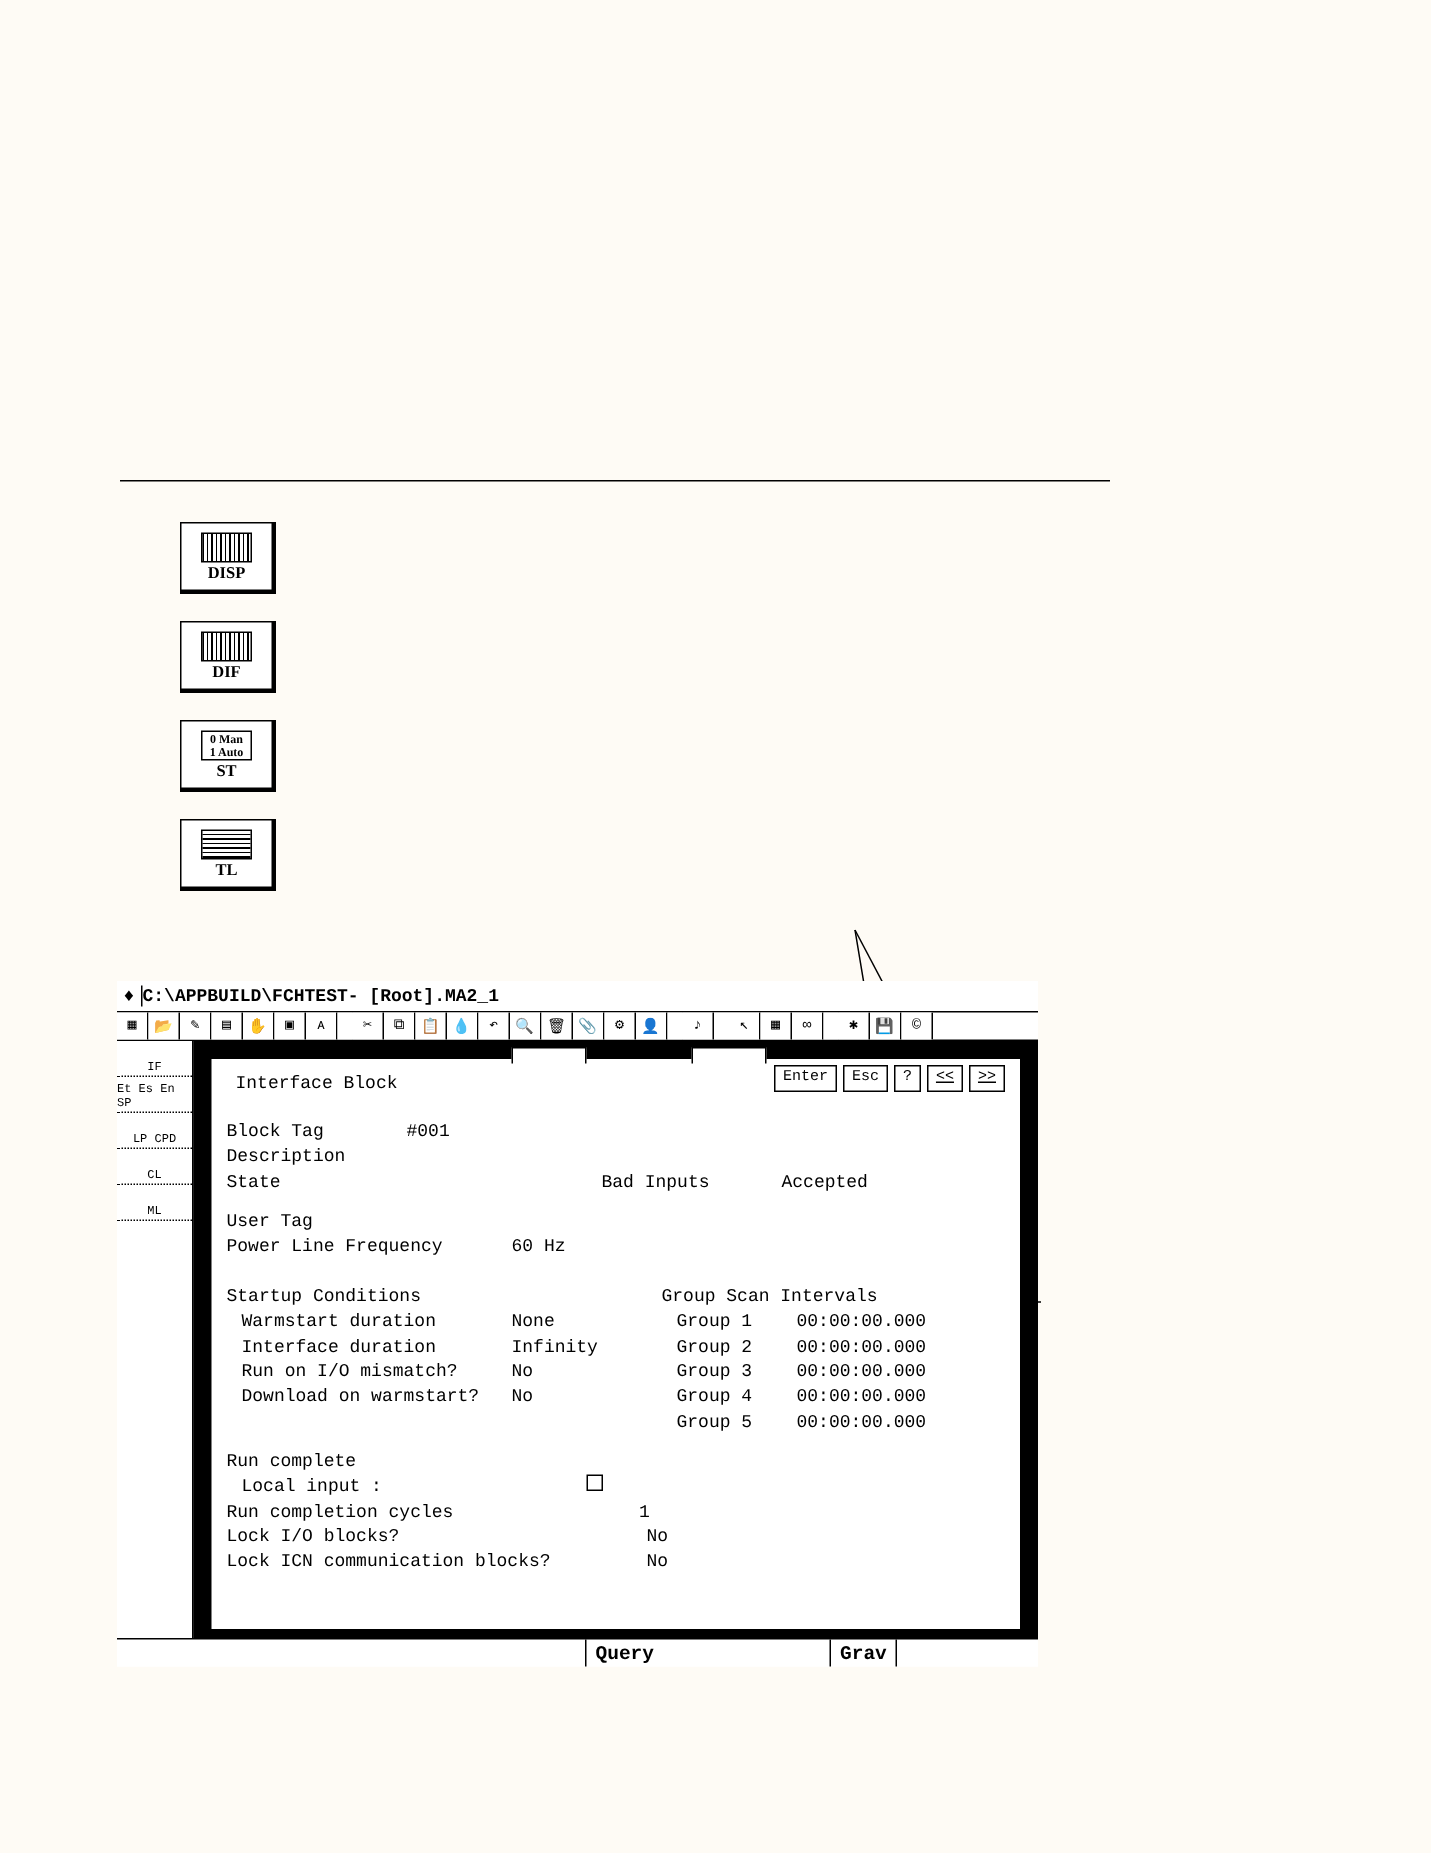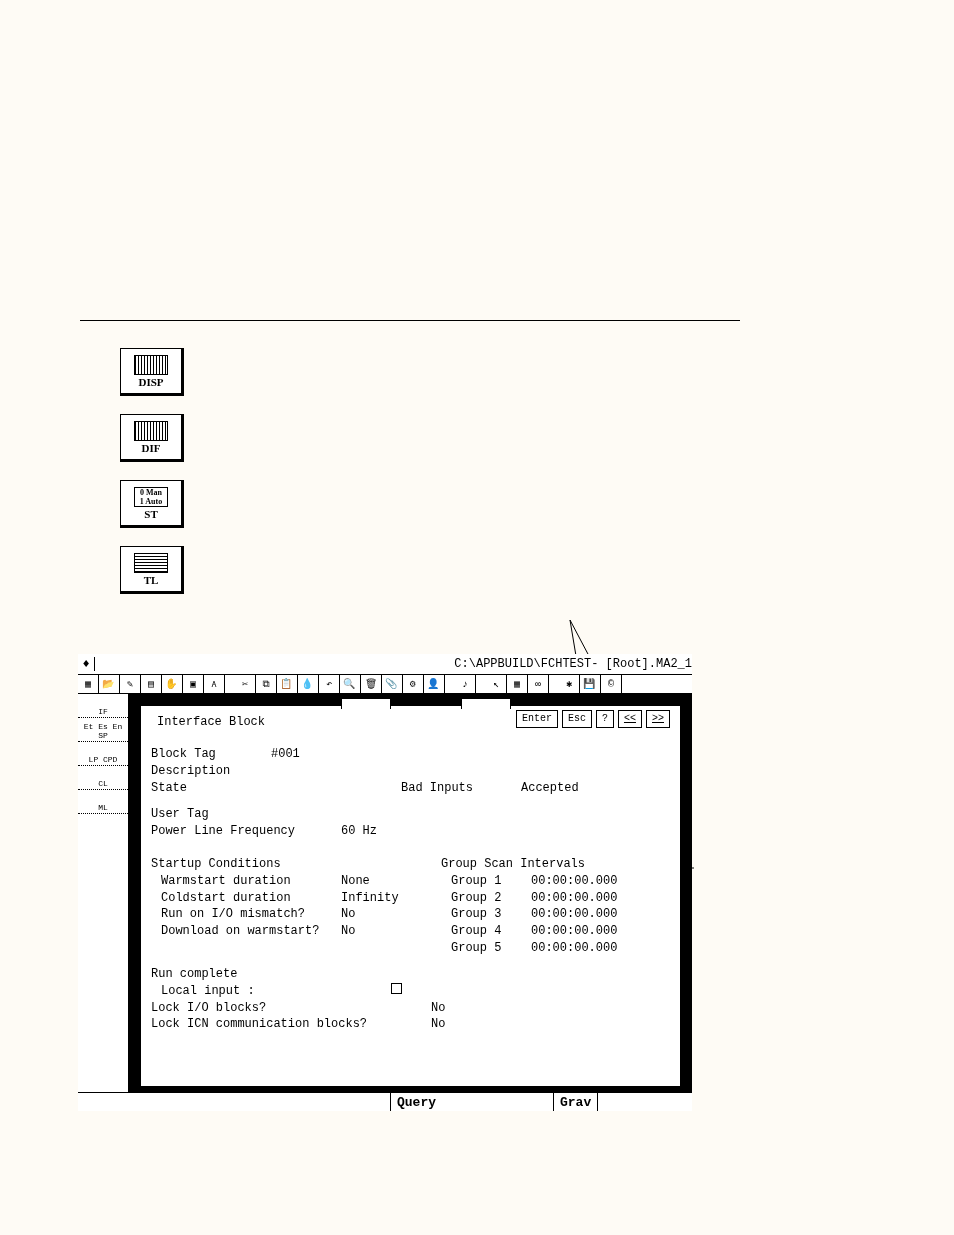--- a/index.html
+++ b/index.html
@@ -6,27 +6,27 @@
   .page{width:954px;height:1235px;position:relative;background:#fefbf5}
   .hr-top{position:absolute;left:80px;top:320px;width:660px;border-top:1px solid #000}
   .icon-stack{position:absolute;left:120px;top:348px;display:flex;flex-direction:column;gap:18px}
   .icon-btn{width:60px;height:44px;background:#fff;border:1px solid #000;border-right:3px solid #000;border-bottom:3px solid #000;display:flex;flex-direction:column;align-items:center;justify-content:center;font-family:"Times New Roman",serif;font-size:11px;font-weight:bold}
   .icon-btn .glyph{width:32px;height:18px;border:1px solid #000;margin-bottom:1px;background:repeating-linear-gradient(90deg,#000 0 1px,transparent 1px 3px)}
   .icon-btn .glyph.st{background:none;font-size:8px;line-height:9px;text-align:center}
   .icon-btn .glyph.tl{background:repeating-linear-gradient(0deg,#000 0 1px,transparent 1px 3px)}
   .app-window{position:absolute;left:78px;top:654px;width:614px;background:#fff}
   .title-row{display:flex;align-items:center;height:20px;border-bottom:1px solid #000;font-size:12px}
   .title-row .sys{width:16px;text-align:center;border-right:1px solid #000}
-  .title-row .title{flex:1;text-align:right;font-weight:normal}
+  .title-row .title{flex:1;text-align:left;font-weight:bold}
   .toolbar-row{height:18px;border-bottom:1px solid #000;display:flex}
   .tb{width:20px;height:18px;border-right:1px solid #000;display:flex;align-items:center;justify-content:center;font-size:10px;background:#fff}
   .tb.gap{border-right:none;flex:0 0 10px;width:10px}
   .body-row{display:flex;background:#000}
   .sidebar{width:50px;background:#fff;display:flex;flex-direction:column;border-right:1px solid #000}
-  .sb{height:22px;border-bottom:1px dotted #000;font-size:8px;text-align:center;display:flex;align-items:flex-end;justify-content:center;padding-bottom:1px}
+  .sb{height:22px;border-bottom:1px dotted #000;font-size:8px;display:flex;align-items:flex-end;justify-content:center;padding-bottom:1px}
   .content-frame{flex:1;background:#000;padding:12px 12px 6px 12px}
   .content{background:#fff;min-height:360px;padding:10px 14px;position:relative;font-weight:normal;font-size:12px;line-height:1.4}
   .dlg-title{position:absolute;left:16px;top:8px}
   .tabs-top{position:absolute;left:200px;top:-8px;display:flex;gap:70px}
   .tabs-top div{width:48px;height:10px;border:1px solid #000;border-bottom:none;background:#fff}
   .ctrl-row{position:absolute;right:10px;top:4px;display:flex;gap:4px}
   .ctrl{border:1px solid #000;padding:0 5px;height:16px;font-size:10px;display:flex;align-items:center;background:#fff}
   .fields{position:absolute;left:10px;top:40px;right:10px}
   .row{display:flex}
   .lbl{display:inline-block}
@@ -161,21 +161,21 @@
 
           <div class="startup">
             <div>Startup Conditions</div>
             <div class="row">
                 <span class="lbl" style="width:10px"></span>
                 <span class="lbl" style="width:180px">Warmstart duration</span>
                 <span>None</span>
               </div>
             <div class="row">
                 <span class="lbl" style="width:10px"></span>
-                <span class="lbl" style="width:180px">Coldstart duration</span>
+                <span class="lbl" style="width:180px">Interface duration</span>
                 <span>Infinity</span>
               </div>
             <div class="row">
                 <span class="lbl" style="width:10px"></span>
                 <span class="lbl" style="width:180px">Run on I/O mismatch?</span>
                 <span>No</span>
               </div>
             <div class="row">
                 <span class="lbl" style="width:10px"></span>
                 <span class="lbl" style="width:180px">Download on warmstart?</span>
@@ -211,20 +211,24 @@
                 <span>00:00:00.000</span>
               </div>
           </div>
 
           <div class="runcomp">
             <div>Run complete</div>
             <div class="row">
                 <span class="lbl" style="width:10px"></span>
                 <span class="lbl" style="width:230px">Local input :</span>
                 <span class="chk"></span>
+              </div>
+            <div class="row">
+                <span class="lbl" style="width:275px">Run completion cycles</span>
+                <span>1</span>
               </div>
             <div class="row">
                 <span class="lbl" style="width:280px">Lock I/O blocks?</span>
                 <span>No</span>
               </div>
             <div class="row">
                 <span class="lbl" style="width:280px">Lock ICN communication blocks?</span>
                 <span>No</span>
               </div>
           </div>

